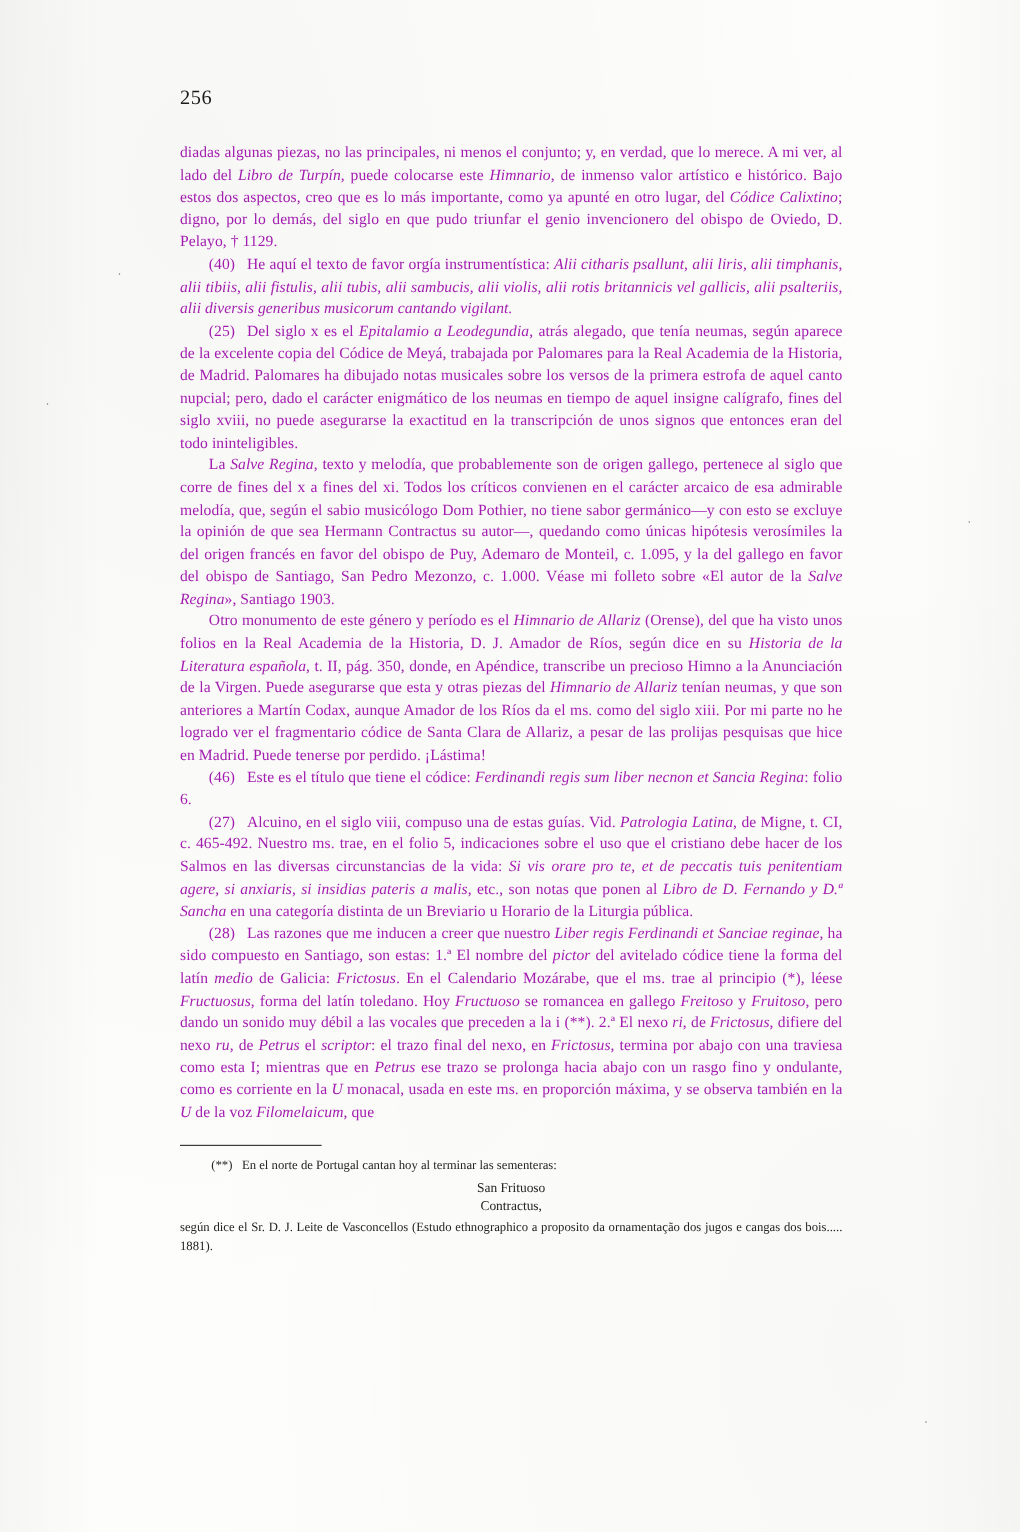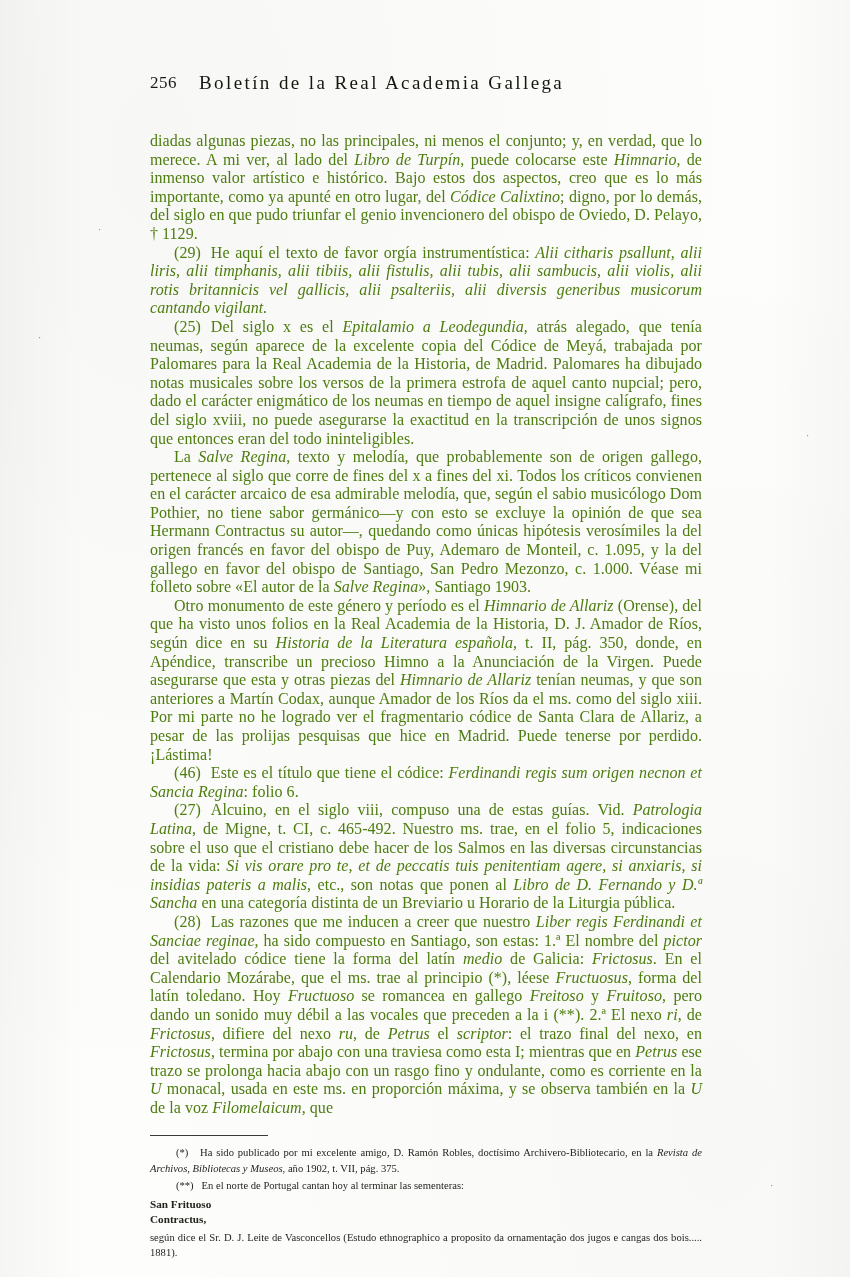--- a/index.html
+++ b/index.html
@@ -34,43 +34,43 @@
     pointer-events: none;
   }
   .content {
     position: absolute;
     left: 150px;
     top: 72px;
     width: 552px;
   }
   .header {
     display: flex;
-    align-items: center;
+    align-items: flex-end;
     gap: 22px;
-    margin-bottom: 38px;
+    margin-bottom: 26px;
   }
   .folio {
     font-size: 17px;
     letter-spacing: 0.5px;
     color: #1b1b1b;
     font-family: "Liberation Serif", serif;
   }
   .running-title {
     font-size: 19px;
     letter-spacing: 2.4px;
     color: #16160f;
     font-family: "Liberation Serif", serif;
     white-space: nowrap;
   }
   .body-text {
-    font-size: 16px;
+    font-size: 13.0px;
     line-height: 18.6px;
     text-align: justify;
     text-justify: inter-word;
-    color: #4d7c0f;
+    color: #a21caf;
     letter-spacing: 0.05px;
   }
   .body-text p {
     margin: 0 0 0 0;
     text-indent: 0;
   }
   p.indent {
     text-indent: 24px;
   }
   p.para-num {
@@ -92,25 +92,24 @@
     text-align: justify;
     color: #24241f;
   }
   .notes p {
     margin: 0 0 2px 0;
   }
   .note-ind {
     text-indent: 26px;
   }
   .verse {
-    text-align: left;
+    text-align: center;
     font-size: 11.2px;
     line-height: 14.5px;
     margin: 4px 0 4px 0;
-    font-weight: bold;
   }
   .mark {
     position: absolute;
     color: #7e7e72;
     font-size: 10px;
   }
   .m1 { left: 38px;  top: 332px; }
   .m2 { left: 806px; top: 430px; }
   .m3 { left: 770px; top: 1180px; }
   .m4 { left: 98px;  top: 224px; }
@@ -122,48 +121,46 @@
 
   <span class="mark m1">·</span>
   <span class="mark m2">·</span>
   <span class="mark m3">·</span>
   <span class="mark m4">·</span>
 
   <div class="content">
 
     <div class="header">
       <span class="folio">256</span>
-      <span class="running-title">Boletín de la Real Academia Gallega</span>
     </div>
 
     <div class="body-text">
 
       <p><span>diadas algunas piezas, no las principales, ni menos el conjunto; y, en verdad, que lo merece. A mi ver, al lado del </span><i>Libro de Turpín</i><span>, puede colocarse este </span><i>Himnario</i><span>, de inmenso valor artístico e histórico. Bajo estos dos aspectos, creo que es lo más importante, como ya apunté en otro lugar, del </span><i>Códice Calixtino</i><span>; digno, por lo demás, del siglo en que pudo triunfar el genio invencionero del obispo de Oviedo, D. Pelayo, † 1129.</span></p>
 
-      <p class="para-num"><span class="num">(29)</span><span>He aquí el texto de favor orgía instrumentística: </span><i>Alii citharis psallunt, alii liris, alii timphanis, alii tibiis, alii fistulis, alii tubis, alii sambucis, alii violis, alii rotis britannicis vel gallicis, alii psalteriis, alii diversis generibus musicorum cantando vigilant.</i></p>
+      <p class="para-num"><span class="num">(40)</span><span>He aquí el texto de favor orgía instrumentística: </span><i>Alii citharis psallunt, alii liris, alii timphanis, alii tibiis, alii fistulis, alii tubis, alii sambucis, alii violis, alii rotis britannicis vel gallicis, alii psalteriis, alii diversis generibus musicorum cantando vigilant.</i></p>
 
       <p class="para-num"><span class="num">(25)</span><span>Del siglo x es el </span><i>Epitalamio a Leodegundia</i><span>, atrás alegado, que tenía neumas, según aparece de la excelente copia del Códice de Meyá, trabajada por Palomares para la Real Academia de la Historia, de Madrid. Palomares ha dibujado notas musicales sobre los versos de la primera estrofa de aquel canto nupcial; pero, dado el carácter enigmático de los neumas en tiempo de aquel insigne calígrafo, fines del siglo xviii, no puede asegurarse la exactitud en la transcripción de unos signos que entonces eran del todo ininteligibles.</span></p>
 
       <p class="indent"><span>La </span><i>Salve Regina</i><span>, texto y melodía, que probablemente son de origen gallego, pertenece al siglo que corre de fines del x a fines del xi. Todos los críticos convienen en el carácter arcaico de esa admirable melodía, que, según el sabio musicólogo Dom Pothier, no tiene sabor germánico—y con esto se excluye la opinión de que sea Hermann Contractus su autor—, quedando como únicas hipótesis verosímiles la del origen francés en favor del obispo de Puy, Ademaro de Monteil, c. 1.095, y la del gallego en favor del obispo de Santiago, San Pedro Mezonzo, c. 1.000. Véase mi folleto sobre «El autor de la </span><i>Salve Regina</i><span>», Santiago 1903.</span></p>
 
       <p class="indent"><span>Otro monumento de este género y período es el </span><i>Himnario de Allariz</i><span> (Orense), del que ha visto unos folios en la Real Academia de la Historia, D. J. Amador de Ríos, según dice en su </span><i>Historia de la Literatura española</i><span>, t. II, pág. 350, donde, en Apéndice, transcribe un precioso Himno a la Anunciación de la Virgen. Puede asegurarse que esta y otras piezas del </span><i>Himnario de Allariz</i><span> tenían neumas, y que son anteriores a Martín Codax, aunque Amador de los Ríos da el ms. como del siglo xiii. Por mi parte no he logrado ver el fragmentario códice de Santa Clara de Allariz, a pesar de las prolijas pesquisas que hice en Madrid. Puede tenerse por perdido. ¡Lástima!</span></p>
 
-      <p class="para-num"><span class="num">(46)</span><span>Este es el título que tiene el códice: </span><i>Ferdinandi regis sum origen necnon et Sancia Regina</i><span>: folio 6.</span></p>
+      <p class="para-num"><span class="num">(46)</span><span>Este es el título que tiene el códice: </span><i>Ferdinandi regis sum liber necnon et Sancia Regina</i><span>: folio 6.</span></p>
 
       <p class="para-num"><span class="num">(27)</span><span>Alcuino, en el siglo viii, compuso una de estas guías. Vid. </span><i>Patrologia Latina</i><span>, de Migne, t. CI, c. 465-492. Nuestro ms. trae, en el folio 5, indicaciones sobre el uso que el cristiano debe hacer de los Salmos en las diversas circunstancias de la vida: </span><i>Si vis orare pro te, et de peccatis tuis penitentiam agere, si anxiaris, si insidias pateris a malis</i><span>, etc., son notas que ponen al </span><i>Libro de D. Fernando y D.ª Sancha</i><span> en una categoría distinta de un Breviario u Horario de la Liturgia pública.</span></p>
 
       <p class="para-num"><span class="num">(28)</span><span>Las razones que me inducen a creer que nuestro </span><i>Liber regis Ferdinandi et Sanciae reginae</i><span>, ha sido compuesto en Santiago, son estas: 1.ª El nombre del </span><i>pictor</i><span> del avitelado códice tiene la forma del latín </span><i>medio</i><span> de Galicia: </span><i>Frictosus</i><span>. En el Calendario Mozárabe, que el ms. trae al principio (*), léese </span><i>Fructuosus</i><span>, forma del latín toledano. Hoy </span><i>Fructuoso</i><span> se romancea en gallego </span><i>Freitoso</i><span> y </span><i>Fruitoso</i><span>, pero dando un sonido muy débil a las vocales que preceden a la i (**). 2.ª El nexo </span><i>ri</i><span>, de </span><i>Frictosus</i><span>, difiere del nexo </span><i>ru</i><span>, de </span><i>Petrus</i><span> el </span><i>scriptor</i><span>: el trazo final del nexo, en </span><i>Frictosus</i><span>, termina por abajo con una traviesa como esta I; mientras que en </span><i>Petrus</i><span> ese trazo se prolonga hacia abajo con un rasgo fino y ondulante, como es corriente en la </span><i>U</i><span> monacal, usada en este ms. en proporción máxima, y se observa también en la </span><i>U</i><span> de la voz </span><i>Filomelaicum</i><span>, que</span></p>
 
     </div>
 
     <div class="rule"></div>
 
     <div class="notes">
 
-      <p class="note-ind"><span>(*)</span>&nbsp;&nbsp;&nbsp;<span>Ha sido publicado por mi excelente amigo, D. Ramón Robles, doctísimo Archivero-Bibliotecario, en la </span><i>Revista de Archivos, Bibliotecas y Museos</i><span>, año 1902, t. VII, pág. 375.</span></p>
 
       <p class="note-ind"><span>(**)</span>&nbsp;&nbsp;&nbsp;<span>En el norte de Portugal cantan hoy al terminar las sementeras:</span></p>
 
       <div class="verse">
         <div>San Frituoso</div>
         <div>Contractus,</div>
       </div>
 
       <p><span>según dice el Sr. D. J. Leite de Vasconcellos (Estudo ethnographico a proposito da ornamentação dos jugos e cangas dos bois..... 1881).</span></p>
 

